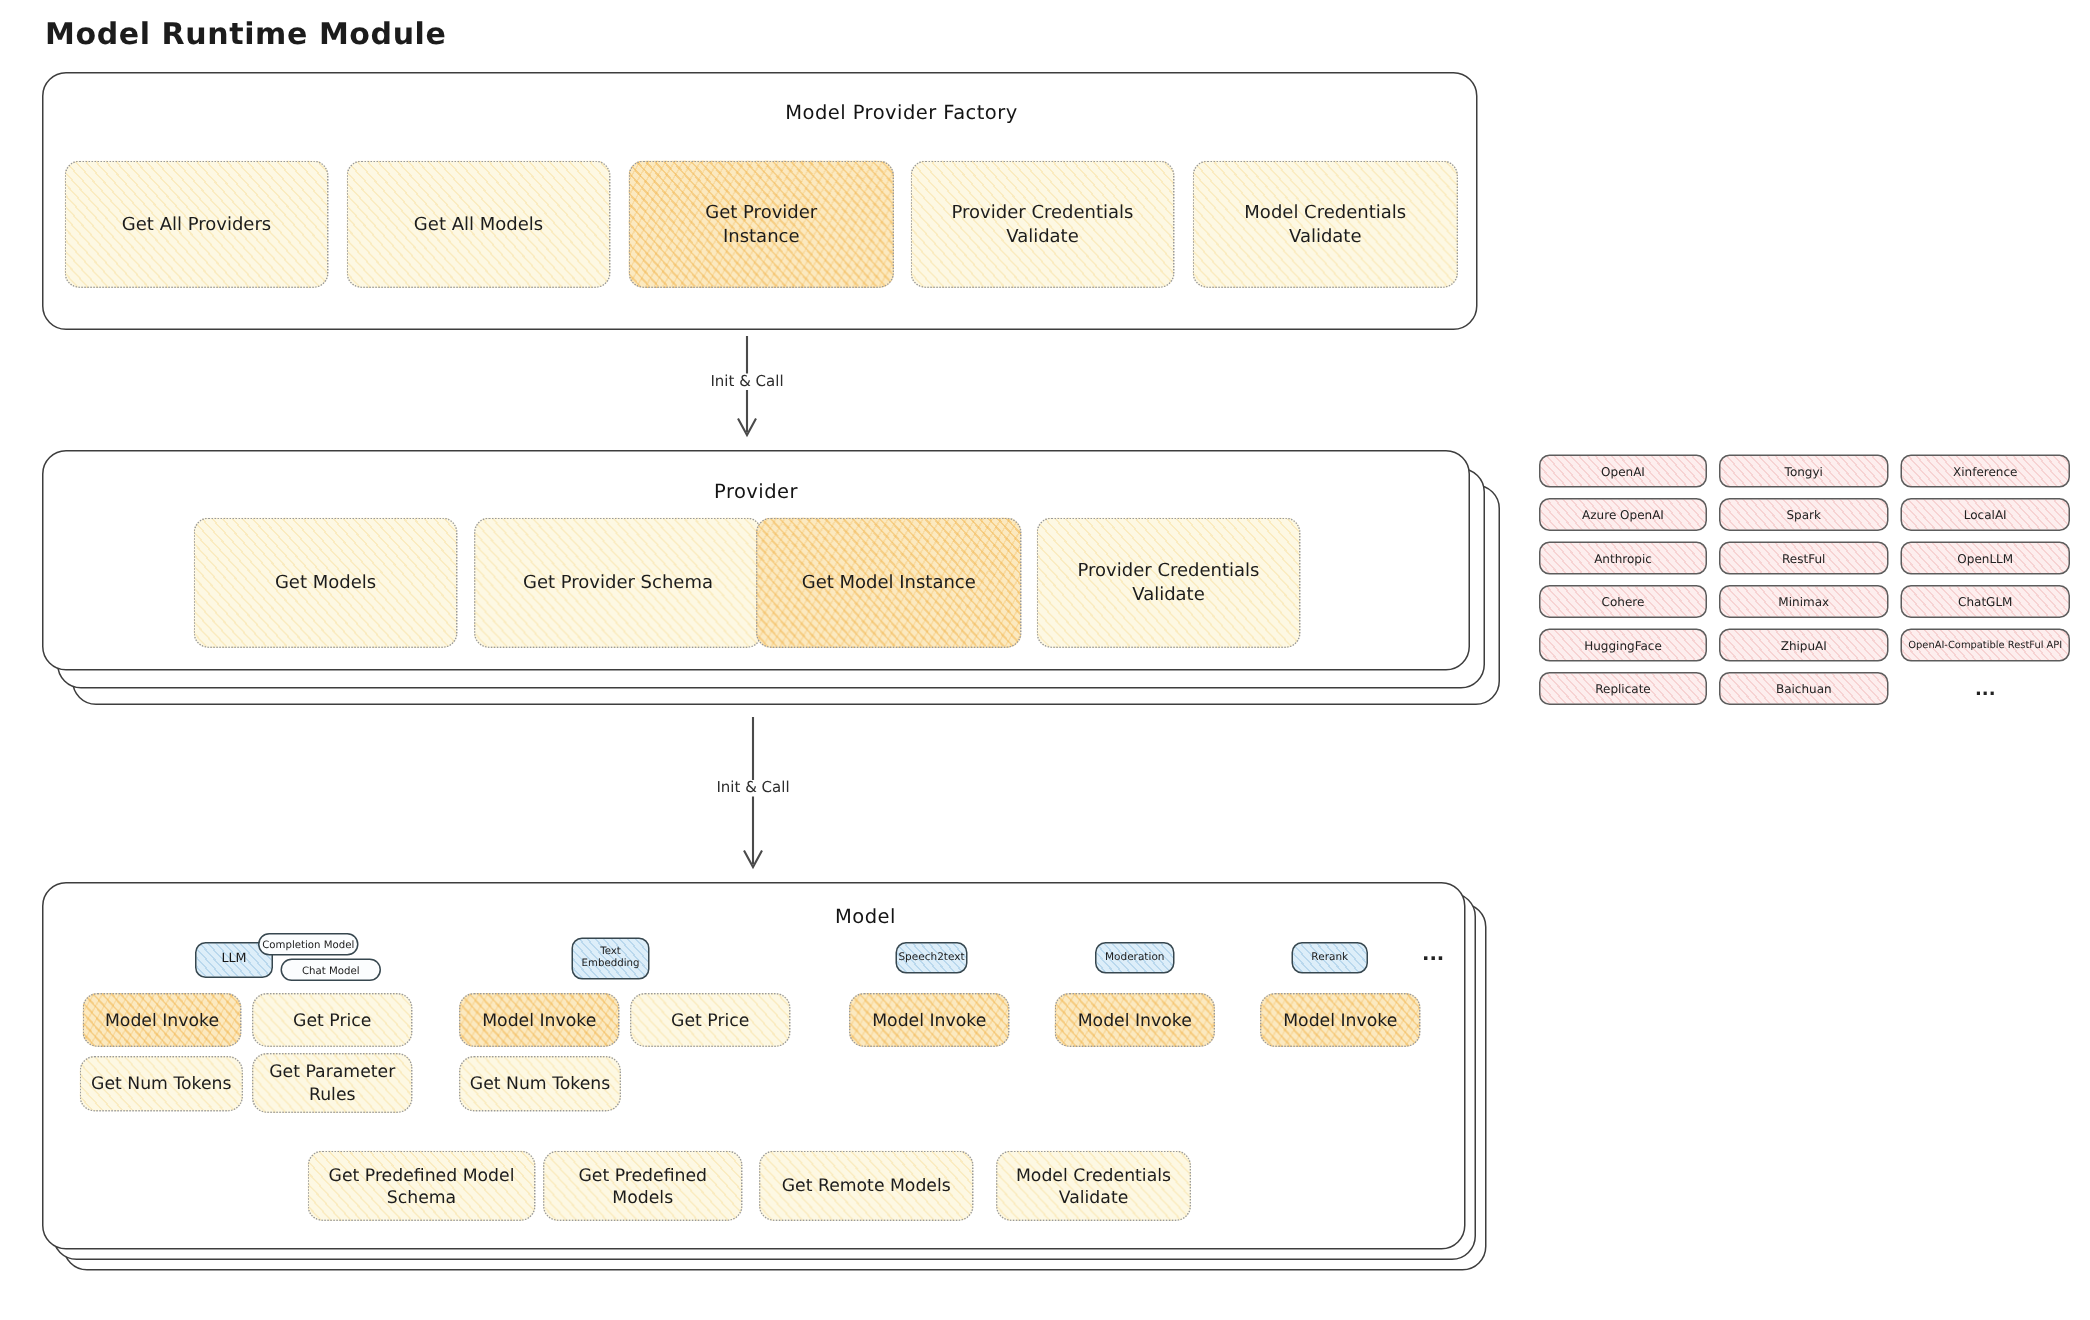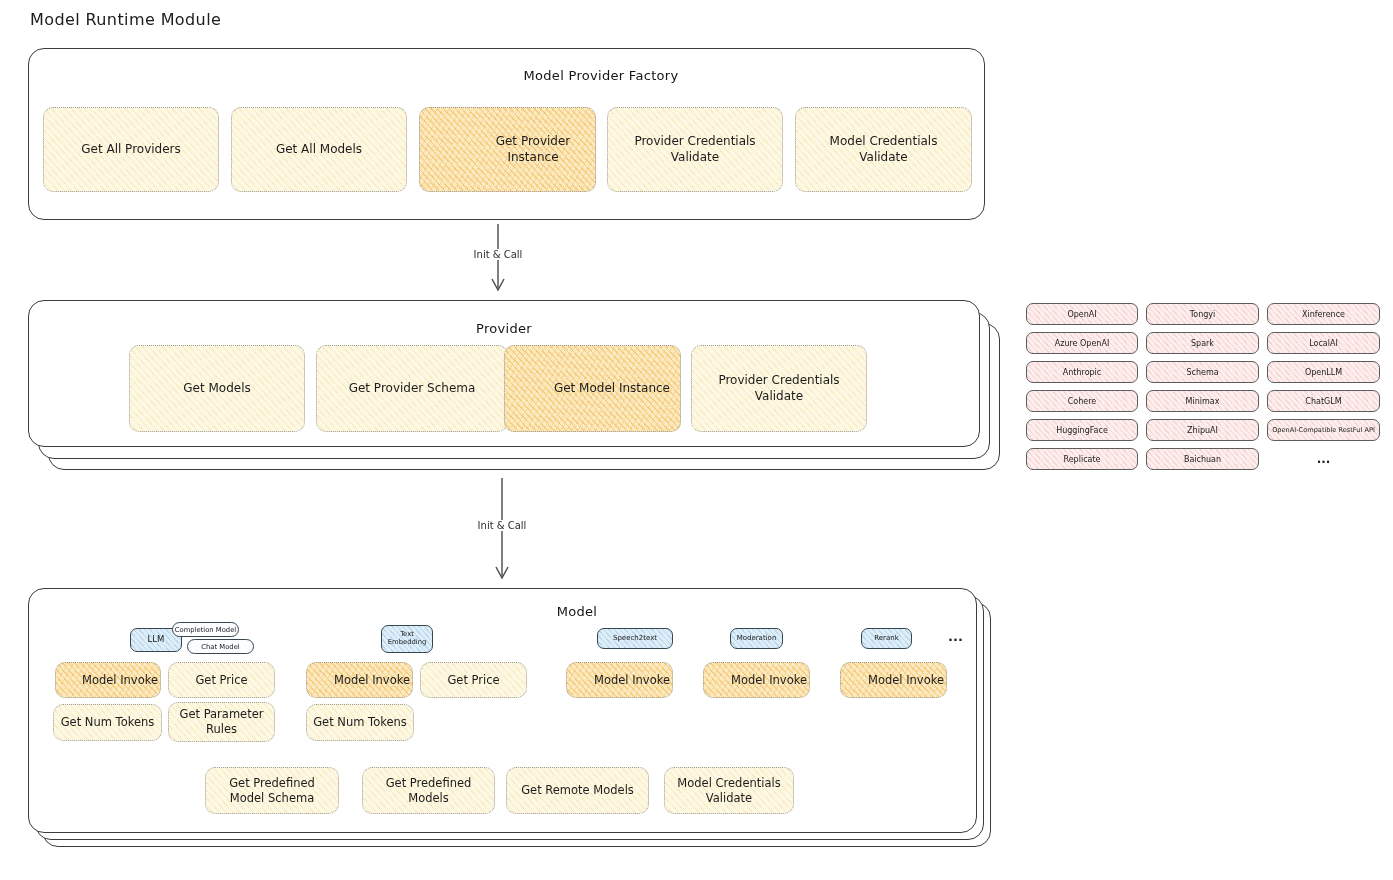--- a/index.html
+++ b/index.html
@@ -12,21 +12,21 @@
   .sketch{position:absolute;background:#fff;border:1.4px solid #3d3d3d;border-radius:16px;box-sizing:border-box;}
   .sec-title{position:absolute;text-align:center;font-size:13px;letter-spacing:.3px;color:#141414;}
   
   .node{position:absolute;display:flex;align-items:center;justify-content:center;text-align:center;
         border:1.4px dotted #9a9a9a;border-radius:10px;box-sizing:border-box;
         font-size:12px;line-height:1.3;color:#1c1c1c;padding:2px 10px;}
   .hatch-y{background-color:#fdf8e3;
     background-image:repeating-linear-gradient(48deg,rgba(243,205,108,.30) 0 1px,transparent 1px 5px);}
   .hatch-o{background-color:#fbe9c0;
     background-image:repeating-linear-gradient(48deg,rgba(240,172,58,.45) 0 1.2px,transparent 1.2px 4.5px),
-                     repeating-linear-gradient(120deg,rgba(240,172,58,.25) 0 1px,transparent 1px 5px);justify-content:flex-end;}
+                     repeating-linear-gradient(120deg,rgba(240,172,58,.25) 0 1px,transparent 1px 5px);}
   .hatch-b{background-color:#ddeef9;
     background-image:repeating-linear-gradient(48deg,rgba(120,175,215,.35) 0 1px,transparent 1px 4px);}
   .hatch-p{background-color:#fdeeee;
     background-image:repeating-linear-gradient(48deg,rgba(232,148,148,.30) 0 1px,transparent 1px 4px);}
   
   .tab{position:absolute;border:1.2px solid #37474f;border-radius:7px;box-sizing:border-box;
        display:flex;align-items:center;justify-content:center;text-align:center;
        font-size:7px;line-height:1.15;color:#1a1a1a;}
   .subtab{position:absolute;border:1.1px solid #37474f;border-radius:8px;box-sizing:border-box;
        background:#fbfdfe;display:flex;align-items:center;justify-content:center;
@@ -40,21 +40,21 @@
   .pill.small{font-size:6.6px;}
   .pill.nob{border:none;background:none;font-size:12px;font-weight:bold;}
   .arrow-label{position:absolute;background:#fff;text-align:center;font-size:10px;color:#2e2e2e;z-index:5;}
   .w100{max-width:104px;display:inline-block;}
   .dots{position:absolute;font-size:13px;font-weight:bold;color:#222;}
   svg.arrow{position:absolute;z-index:2;}
 </style>
 </head>
 <body>
 
-<div class="abs" style="left:30px;top:10px;font-size:16px;font-weight:400;letter-spacing:.4px;">Model Runtime Module</div>
+<div class="abs" style="left:30px;top:10px;font-size:20px;font-weight:700;letter-spacing:.4px;">Model Runtime Module</div>
 
 <div class="sketch" style="left:28px;top:48px;width:957px;height:172px;"></div>
 <div class="sec-title" style="left:28px;top:68px;width:1146px;">Model Provider Factory</div>
 
 <div class="node hatch-y" style="left:43px;top:107px;width:176px;height:85px;">
   <span>Get All Providers</span>
 </div>
 <div class="node hatch-y" style="left:231px;top:107px;width:176px;height:85px;">
   <span>Get All Models</span>
 </div>
@@ -93,21 +93,21 @@
 </div>
 
 <div class="pgrid">
   <div class="pill hatch-p">OpenAI</div>
   <div class="pill hatch-p">Tongyi</div>
   <div class="pill hatch-p">Xinference</div>
   <div class="pill hatch-p">Azure OpenAI</div>
   <div class="pill hatch-p">Spark</div>
   <div class="pill hatch-p">LocalAI</div>
   <div class="pill hatch-p">Anthropic</div>
-  <div class="pill hatch-p">Schema</div>
+  <div class="pill hatch-p">RestFul</div>
   <div class="pill hatch-p">OpenLLM</div>
   <div class="pill hatch-p">Cohere</div>
   <div class="pill hatch-p">Minimax</div>
   <div class="pill hatch-p">ChatGLM</div>
   <div class="pill hatch-p">HuggingFace</div>
   <div class="pill hatch-p">ZhipuAI</div>
   <div class="pill hatch-p small">OpenAI-Compatible RestFul API</div>
   <div class="pill hatch-p">Replicate</div>
   <div class="pill hatch-p">Baichuan</div>
   <div class="pill nob">...</div>
@@ -121,21 +121,21 @@
 
 <div class="sketch" style="left:42px;top:602px;width:949px;height:245px;"></div>
 <div class="sketch" style="left:35px;top:595px;width:949px;height:245px;"></div>
 <div class="sketch" style="left:28px;top:588px;width:949px;height:245px;"></div>
 <div class="sec-title" style="left:28px;top:604px;width:1098px;">Model</div>
 
 <div class="tab hatch-b" style="left:130px;top:628px;width:52px;height:24px;font-size:8.5px;">LLM</div>
 <div class="subtab" style="left:172px;top:622px;width:67px;height:15px;">Completion Model</div>
 <div class="subtab" style="left:187px;top:639px;width:67px;height:15px;">Chat Model</div>
 <div class="tab hatch-b" style="left:381px;top:625px;width:52px;height:28px;font-size:6.8px;padding:2px 8px;">Text Embedding</div>
-<div class="tab hatch-b" style="left:597px;top:628px;width:76px;height:21px;">Speech2text</div>
+<div class="tab hatch-b" style="left:597px;top:628px;width:48px;height:21px;">Speech2text</div>
 <div class="tab hatch-b" style="left:730px;top:628px;width:53px;height:21px;">Moderation</div>
 <div class="tab hatch-b" style="left:861px;top:628px;width:51px;height:21px;">Rerank</div>
 <div class="dots" style="left:948px;top:629px;">...</div>
 
 <div class="node hatch-o" style="left:55px;top:662px;width:106px;height:36px;font-size:11.5px;padding:2px;">
   <span>Model Invoke</span>
 </div>
 <div class="node hatch-y" style="left:168px;top:662px;width:107px;height:36px;font-size:11.5px;padding:2px;">
   <span>Get Price</span>
 </div>
@@ -158,21 +158,21 @@
 <div class="node hatch-y" style="left:53px;top:704px;width:109px;height:37px;font-size:11.5px;padding:2px;">
   <span>Get Num Tokens</span>
 </div>
 <div class="node hatch-y" style="left:168px;top:702px;width:107px;height:40px;font-size:11.5px;padding:2px;">
   <span>Get Parameter Rules</span>
 </div>
 <div class="node hatch-y" style="left:306px;top:704px;width:108px;height:37px;font-size:11.5px;padding:2px;">
   <span>Get Num Tokens</span>
 </div>
 
-<div class="node hatch-y" style="left:205px;top:767px;width:134px;height:47px;font-size:11.5px;padding:2px 6px;">
+<div class="node hatch-y" style="left:205px;top:767px;width:152px;height:47px;font-size:11.5px;padding:2px 6px;">
   <span>Get Predefined Model Schema</span>
 </div>
 <div class="node hatch-y" style="left:362px;top:767px;width:133px;height:47px;font-size:11.5px;padding:2px 14px;">
   <span>Get Predefined Models</span>
 </div>
 <div class="node hatch-y" style="left:506px;top:767px;width:143px;height:47px;font-size:11.5px;padding:2px 6px;">
   <span>Get Remote Models</span>
 </div>
 <div class="node hatch-y" style="left:664px;top:767px;width:130px;height:47px;font-size:11.5px;padding:2px 10px;">
   <span>Model Credentials Validate</span>

